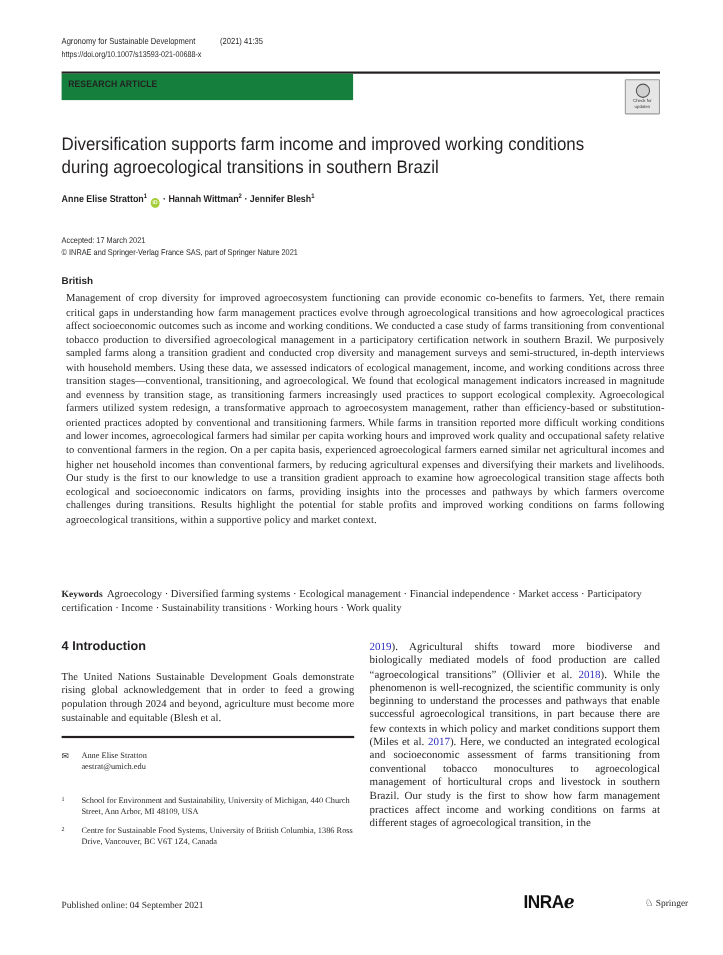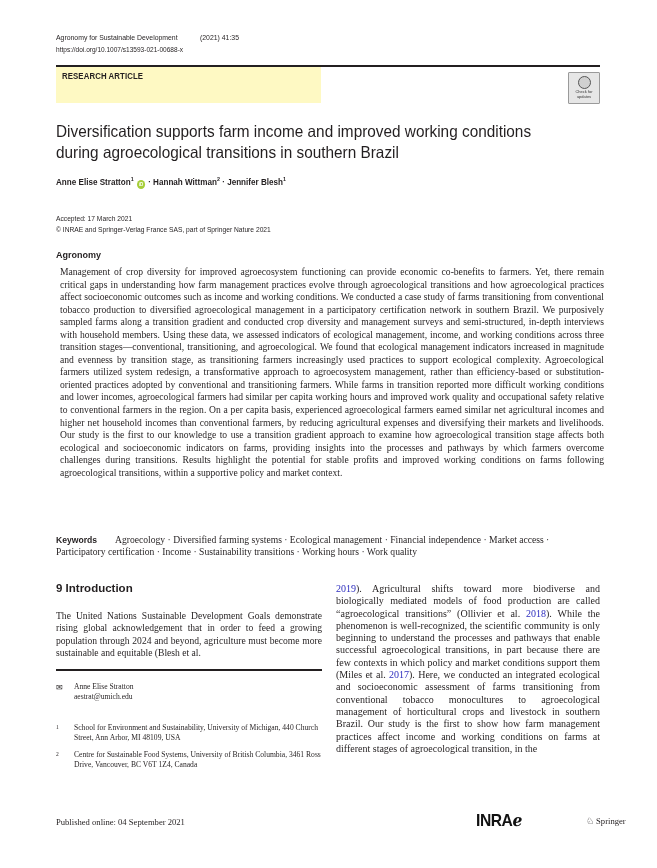--- a/index.html
+++ b/index.html
@@ -6,41 +6,41 @@
   body { width: 657px; height: 868px; position: relative; overflow: hidden; color: #231f20; }
   .sans { font-family: "Liberation Sans", "DejaVu Sans", sans-serif; }
   .serif { font-family: "Liberation Serif", "DejaVu Serif", serif; }
   .abs { position: absolute; }
 
   #journal-line { left: 56px; top: 33px; font-size: 8px; transform: scaleX(0.86); transform-origin: left; white-space: nowrap; }
   #journal-line .vol { margin-left: 26px; }
   #doi-line { left: 56px; top: 45px; font-size: 7.6px; transform: scaleX(0.86); transform-origin: left; white-space: nowrap; }
 
   #top-rule { left: 56px; top: 65px; width: 544px; height: 2px; background: #231f20; }
-  #article-type-bar { left: 56px; top: 67px; width: 265px; height: 36px; background: #fef9c3; }
+  #article-type-bar { left: 56px; top: 67px; width: 265px; height: 24px; background: #15803d; }
   #article-type-bar span { position: absolute; left: 6px; top: 4px; font-size: 8.5px; font-weight: bold; letter-spacing: 0.1px; transform: scaleX(0.92); transform-origin: left; }
 
   #check-updates { left: 568px; top: 72px; width: 30px; height: 30px; border: 1px solid #9a9a9a; background: #e6e6e6; border-radius: 1px; }
   #check-updates .circ { position: absolute; left: 9px; top: 3px; width: 11px; height: 11px; border-radius: 50%; border: 1.5px solid #555; background: #d0d0d0; }
   #check-updates .lbl { position: absolute; left: 0; right: 0; top: 17px; font-size: 4px; line-height: 4.5px; text-align: center; color: #333; }
 
   #paper-title { left: 56px; top: 121px; width: 520px; font-size: 16.5px; line-height: 20.5px; font-weight: normal; color: #231f20; margin: 0; transform: scaleX(0.93); transform-origin: left; }
 
   #authors { left: 56px; top: 176px; font-size: 9px; font-weight: bold; white-space: nowrap; transform: scaleX(0.9); transform-origin: left; }
   #authors sup { font-size: 6px; vertical-align: 4px; }
   .orcid { display: inline-block; width: 9px; height: 9px; border-radius: 50%; background: #a6ce39; color: #fff; font-size: 5px; line-height: 9px; text-align: center; vertical-align: -1px; font-weight: bold; margin: 0 1px; }
 
   #accepted { left: 56px; top: 214px; font-size: 7.6px; white-space: nowrap; transform: scaleX(0.88); transform-origin: left; }
   #copyright { left: 56px; top: 225px; font-size: 7.6px; white-space: nowrap; transform: scaleX(0.88); transform-origin: left; }
 
   #abstract-heading { left: 56px; top: 250px; font-size: 9px; font-weight: bold; }
   #abstract-body { left: 56px; top: 262px; width: 544px; font-size: 9.6px; line-height: 12.55px; text-align: justify; margin: 4px; }
 
   #keywords { left: 56px; top: 534px; width: 544px; font-size: 9.6px; line-height: 12.4px; }
-  #keywords .kw-label { font-family: Liberation Sans, sans-serif; font-weight: bold; font-size: 8.6px; margin-right: 18px; }
+  #keywords .kw-label { font-family: Liberation Serif, serif; font-weight: bold; font-size: 8.6px; margin-right: 4px; }
 
   #intro-heading { left: 56px; top: 582px; font-size: 11.5px; font-weight: bold; margin: 0; }
 
   #col-left { left: 56px; top: 610px; width: 266px; font-size: 9.6px; line-height: 12.3px; text-align: justify; margin: 0; }
   #col-right { left: 336px; top: 583px; width: 264px; font-size: 10px; line-height: 12.3px; text-align: justify; margin: 0; }
   .ref { color: #2d2dbe; }
 
   #footnote-rule { left: 56px; top: 669px; width: 266px; height: 2px; background: #231f20; }
   #corr-block { left: 56px; top: 682px; font-size: 7.6px; line-height: 10px; }
   #corr-block .env { position: absolute; left: 0; top: 1px; font-size: 8px; }
@@ -81,28 +81,28 @@
 <h1 id="paper-title" class="abs sans">Diversification supports farm income and improved working conditions during agroecological transitions in southern Brazil</h1>
 
 <div id="authors" class="abs sans">
   <span>Anne Elise Stratton</span><sup>1</sup>
   <span class="orcid">iD</span><span> · </span><span>Hannah Wittman</span><sup>2</sup><span> · </span><span>Jennifer Blesh</span><sup>1</sup>
 </div>
 
 <div id="accepted" class="abs sans">Accepted: 17 March 2021</div>
 <div id="copyright" class="abs sans">© INRAE and Springer-Verlag France SAS, part of Springer Nature 2021</div>
 
-<div id="abstract-heading" class="abs sans">Agronomy</div>
+<div id="abstract-heading" class="abs sans">British</div>
 <p id="abstract-body" class="abs serif">Management of crop diversity for improved agroecosystem functioning can provide economic co-benefits to farmers. Yet, there remain critical gaps in understanding how farm management practices evolve through agroecological transitions and how agroecological practices affect socioeconomic outcomes such as income and working conditions. We conducted a case study of farms transitioning from conventional tobacco production to diversified agroecological management in a participatory certification network in southern Brazil. We purposively sampled farms along a transition gradient and conducted crop diversity and management surveys and semi-structured, in-depth interviews with household members. Using these data, we assessed indicators of ecological management, income, and working conditions across three transition stages—conventional, transitioning, and agroecological. We found that ecological management indicators increased in magnitude and evenness by transition stage, as transitioning farmers increasingly used practices to support ecological complexity. Agroecological farmers utilized system redesign, a transformative approach to agroecosystem management, rather than efficiency-based or substitution-oriented practices adopted by conventional and transitioning farmers. While farms in transition reported more difficult working conditions and lower incomes, agroecological farmers had similar per capita working hours and improved work quality and occupational safety relative to conventional farmers in the region. On a per capita basis, experienced agroecological farmers earned similar net agricultural incomes and higher net household incomes than conventional farmers, by reducing agricultural expenses and diversifying their markets and livelihoods. Our study is the first to our knowledge to use a transition gradient approach to examine how agroecological transition stage affects both ecological and socioeconomic indicators on farms, providing insights into the processes and pathways by which farmers overcome challenges during transitions. Results highlight the potential for stable profits and improved working conditions on farms following agroecological transitions, within a supportive policy and market context.</p>
 
 <div id="keywords" class="abs serif">
   <span class="kw-label">Keywords</span><span>Agroecology · Diversified farming systems · Ecological management · Financial independence · Market access · Participatory certification · Income · Sustainability transitions · Working hours · Work quality</span>
 </div>
 
-<h2 id="intro-heading" class="abs sans">9 Introduction</h2>
+<h2 id="intro-heading" class="abs sans">4 Introduction</h2>
 <p id="col-left" class="abs serif">The United Nations Sustainable Development Goals demonstrate rising global acknowledgement that in order to feed a growing population through 2024 and beyond, agriculture must become more sustainable and equitable (Blesh et al.</p>
 
 <p id="col-right" class="abs serif">
   <span class="ref">2019</span><span>). Agricultural shifts toward more biodiverse and biologically mediated models of food production are called “agroecological transitions” (Ollivier et al. </span><span class="ref">2018</span><span>). While the phenomenon is well-recognized, the scientific community is only beginning to understand the processes and pathways that enable successful agroecological transitions, in part because there are few contexts in which policy and market conditions support them (Miles et al. </span><span class="ref">2017</span><span>). Here, we conducted an integrated ecological and socioeconomic assessment of farms transitioning from conventional tobacco monocultures to agroecological management of horticultural crops and livestock in southern Brazil. Our study is the first to show how farm management practices affect income and working conditions on farms at different stages of agroecological transition, in the</span>
 </p>
 
 <div id="footnote-rule" class="abs"></div>
 <div id="corr-block" class="abs serif">
   <span class="env">✉</span>
   <div class="txt">
@@ -110,20 +110,20 @@
     <div>aestrat@umich.edu</div>
   </div>
 </div>
 
 <div id="affil-1" class="abs serif affil">
   <span class="num">1</span>
   <span class="txt">School for Environment and Sustainability, University of Michigan, 440 Church Street, Ann Arbor, MI 48109, USA</span>
 </div>
 <div id="affil-2" class="abs serif affil">
   <span class="num">2</span>
-  <span class="txt">Centre for Sustainable Food Systems, University of British Columbia, 3461 Ross Drive, Vancouver, BC V6T 1Z4, Canada</span>
+  <span class="txt">Centre for Sustainable Food Systems, University of British Columbia, 1386 Ross Drive, Vancouver, BC V6T 1Z4, Canada</span>
 </div>
 
 <div id="published" class="abs serif">Published online: 04 September 2021</div>
 <div id="inrae-logo" class="abs sans">INRAℯ</div>
 <div id="springer-logo" class="abs serif">
   <span class="horse">♘</span><span>Springer</span>
 </div>
 
 </body></html>

